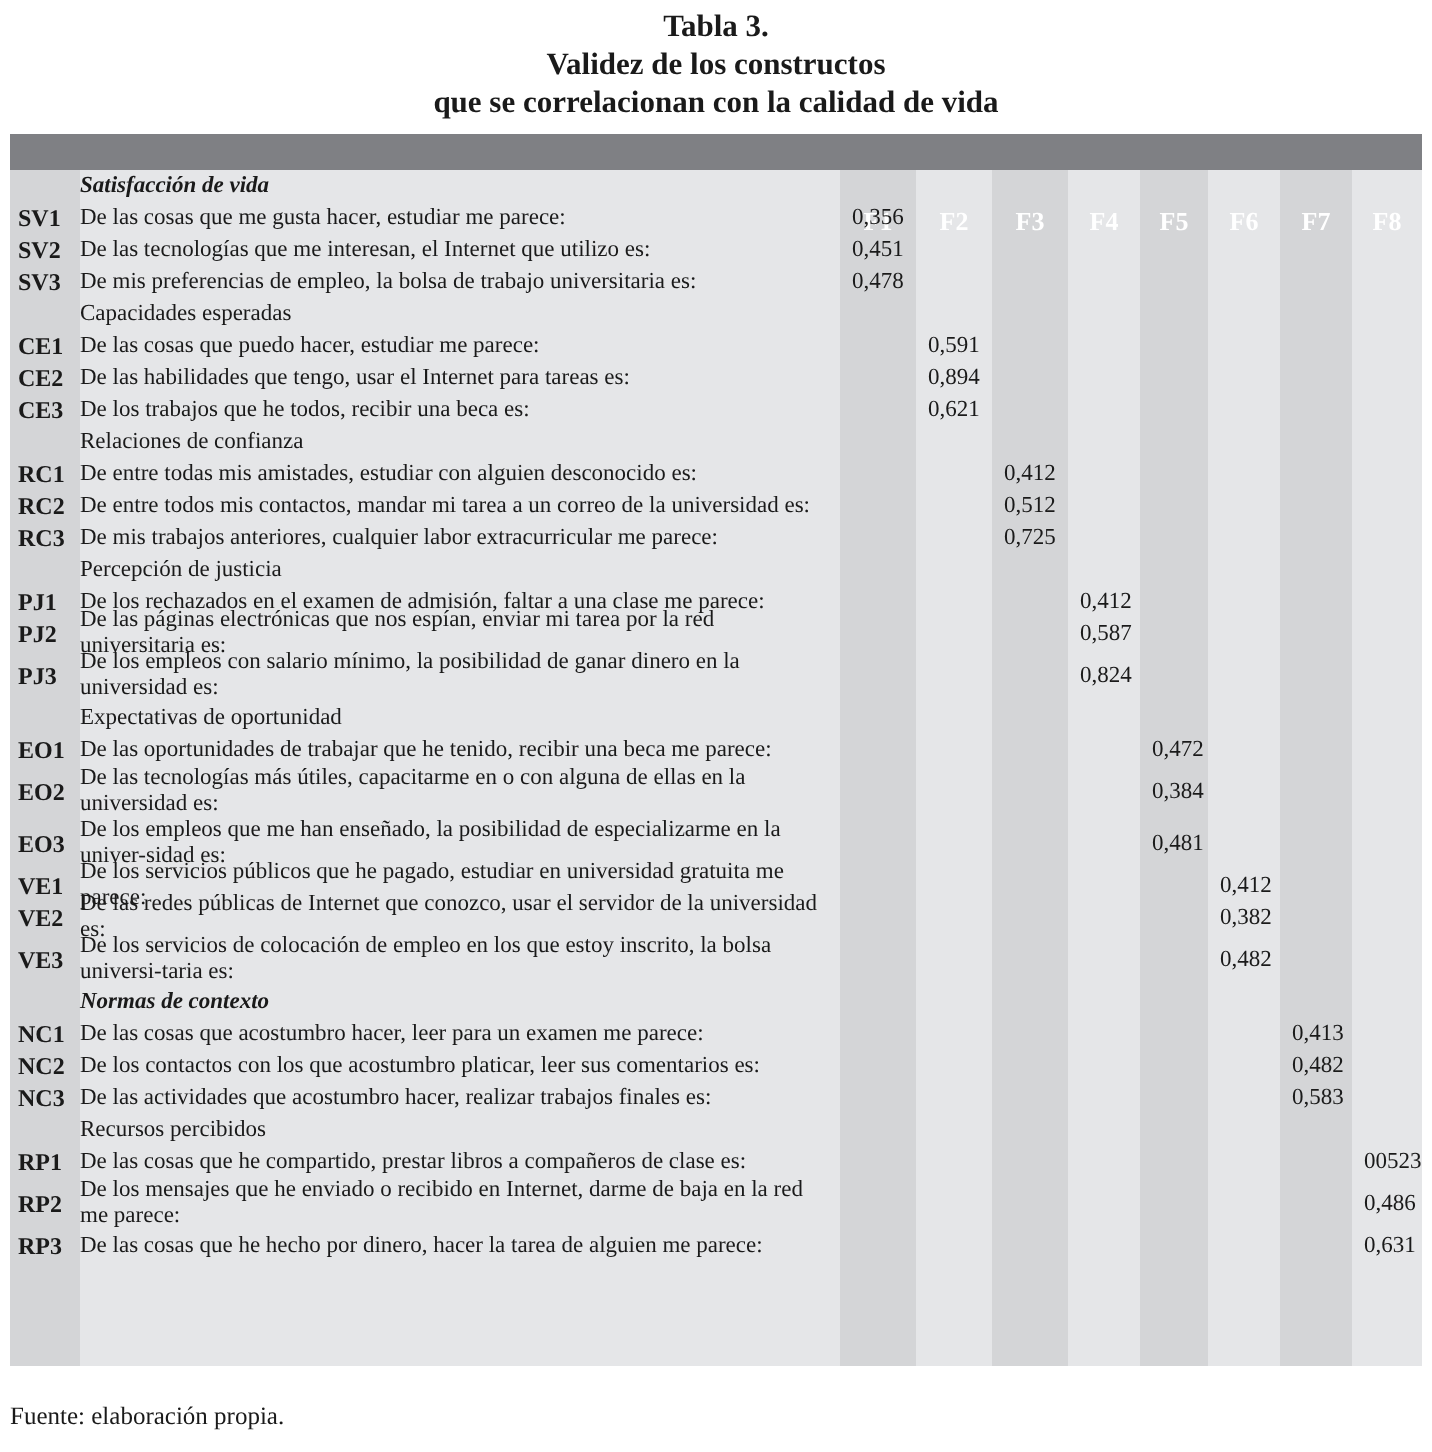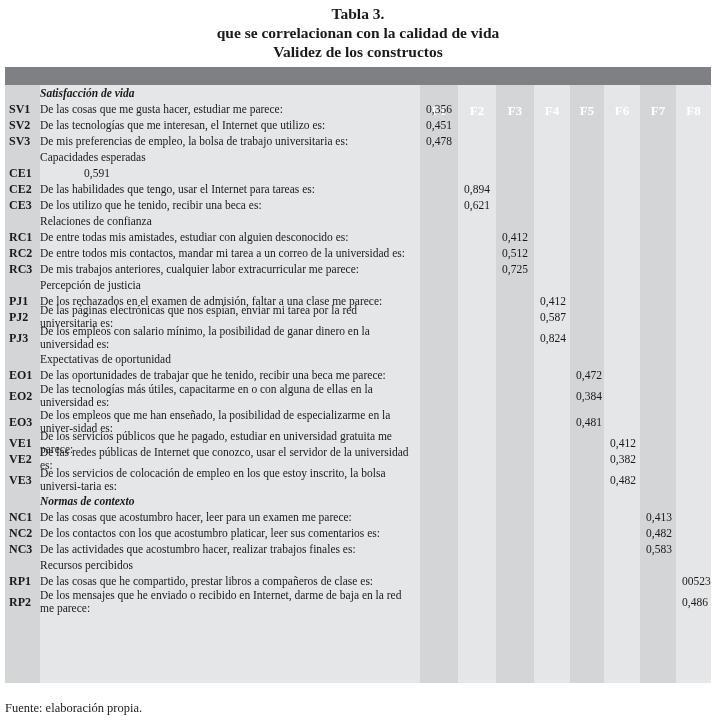--- a/index.html
+++ b/index.html
@@ -25,22 +25,22 @@
     .c-f { width:38px; box-sizing:border-box; padding-left:6px; font-size:11.5px; }
     .sec-label { padding-left:0; }
     .sec-label.em { font-style:italic; font-weight:bold; }
     .footer { position:absolute; left:5px; top:701px; font-size:12.5px; }
   </style>
 </head>
 <body>
 
 <div class="title-block">
   <div>Tabla 3.</div>
+  <div>Validez de los constructos</div>
   <div>que se correlacionan con la calidad de vida</div>
-  <div>Validez de los constructos</div>
 </div>
 
 <div class="tbl-wrap">
   <div class="stripes" id="stripes">
       <div class="stripe dark" style="left: 0px; width: 35px;"></div>
       <div class="stripe light" style="left: 35px; width: 380px;"></div>
       <div class="stripe dark" style="left: 415px; width: 38px;"></div>
       <div class="stripe light" style="left: 453px; width: 38px;"></div>
       <div class="stripe dark" style="left: 491px; width: 38px;"></div>
       <div class="stripe light" style="left: 529px; width: 36px;"></div>
@@ -102,20 +102,21 @@
         <div class="c-f" style="width: 36px;"></div>
         <div class="c-f" style="width: 36px;"></div>
         <div class="c-f" style="width: 35px;"></div>
       </div>
       <div class="row section">
         <div class="c-code"></div>
         <div class="c-desc sec-label">Capacidades esperadas</div>
       </div>
       <div class="row single">
         <div class="c-code">CE1</div>
+        <div class="c-desc">De las cosas que puedo hacer, estudiar me parece:</div>
         <div class="c-f" style="width: 38px;"></div>
         <div class="c-f" style="width: 38px;">0,591</div>
         <div class="c-f" style="width: 38px;"></div>
         <div class="c-f" style="width: 36px;"></div>
         <div class="c-f" style="width: 34px;"></div>
         <div class="c-f" style="width: 36px;"></div>
         <div class="c-f" style="width: 36px;"></div>
         <div class="c-f" style="width: 35px;"></div>
       </div>
       <div class="row single">
@@ -125,21 +126,21 @@
         <div class="c-f" style="width: 38px;">0,894</div>
         <div class="c-f" style="width: 38px;"></div>
         <div class="c-f" style="width: 36px;"></div>
         <div class="c-f" style="width: 34px;"></div>
         <div class="c-f" style="width: 36px;"></div>
         <div class="c-f" style="width: 36px;"></div>
         <div class="c-f" style="width: 35px;"></div>
       </div>
       <div class="row single">
         <div class="c-code">CE3</div>
-        <div class="c-desc">De los utilizo que he tenido, recibir una beca es:</div>
+        <div class="c-desc">De los trabajos que he todos, recibir una beca es:</div>
         <div class="c-f" style="width: 38px;"></div>
         <div class="c-f" style="width: 38px;">0,621</div>
         <div class="c-f" style="width: 38px;"></div>
         <div class="c-f" style="width: 36px;"></div>
         <div class="c-f" style="width: 34px;"></div>
         <div class="c-f" style="width: 36px;"></div>
         <div class="c-f" style="width: 36px;"></div>
         <div class="c-f" style="width: 35px;"></div>
       </div>
       <div class="row section">
@@ -358,17 +359,29 @@
         <div class="c-code">RP2</div>
         <div class="c-desc">De los mensajes que he enviado o recibido en Internet, darme de baja en la red me parece:</div>
         <div class="c-f" style="width: 38px;"></div>
         <div class="c-f" style="width: 38px;"></div>
         <div class="c-f" style="width: 38px;"></div>
         <div class="c-f" style="width: 36px;"></div>
         <div class="c-f" style="width: 34px;"></div>
         <div class="c-f" style="width: 36px;"></div>
         <div class="c-f" style="width: 36px;"></div>
         <div class="c-f" style="width: 35px;">0,486</div>
+      </div>
+      <div class="row single">
+        <div class="c-code">RP3</div>
+        <div class="c-desc">De las cosas que he hecho por dinero, hacer la tarea de alguien me parece:</div>
+        <div class="c-f" style="width: 38px;"></div>
+        <div class="c-f" style="width: 38px;"></div>
+        <div class="c-f" style="width: 38px;"></div>
+        <div class="c-f" style="width: 36px;"></div>
+        <div class="c-f" style="width: 34px;"></div>
+        <div class="c-f" style="width: 36px;"></div>
+        <div class="c-f" style="width: 36px;"></div>
+        <div class="c-f" style="width: 35px;">0,631</div>
       </div>
     </div>
 </div>
 
 <div class="footer">Fuente: elaboración propia.</div>
 
 </body></html>

